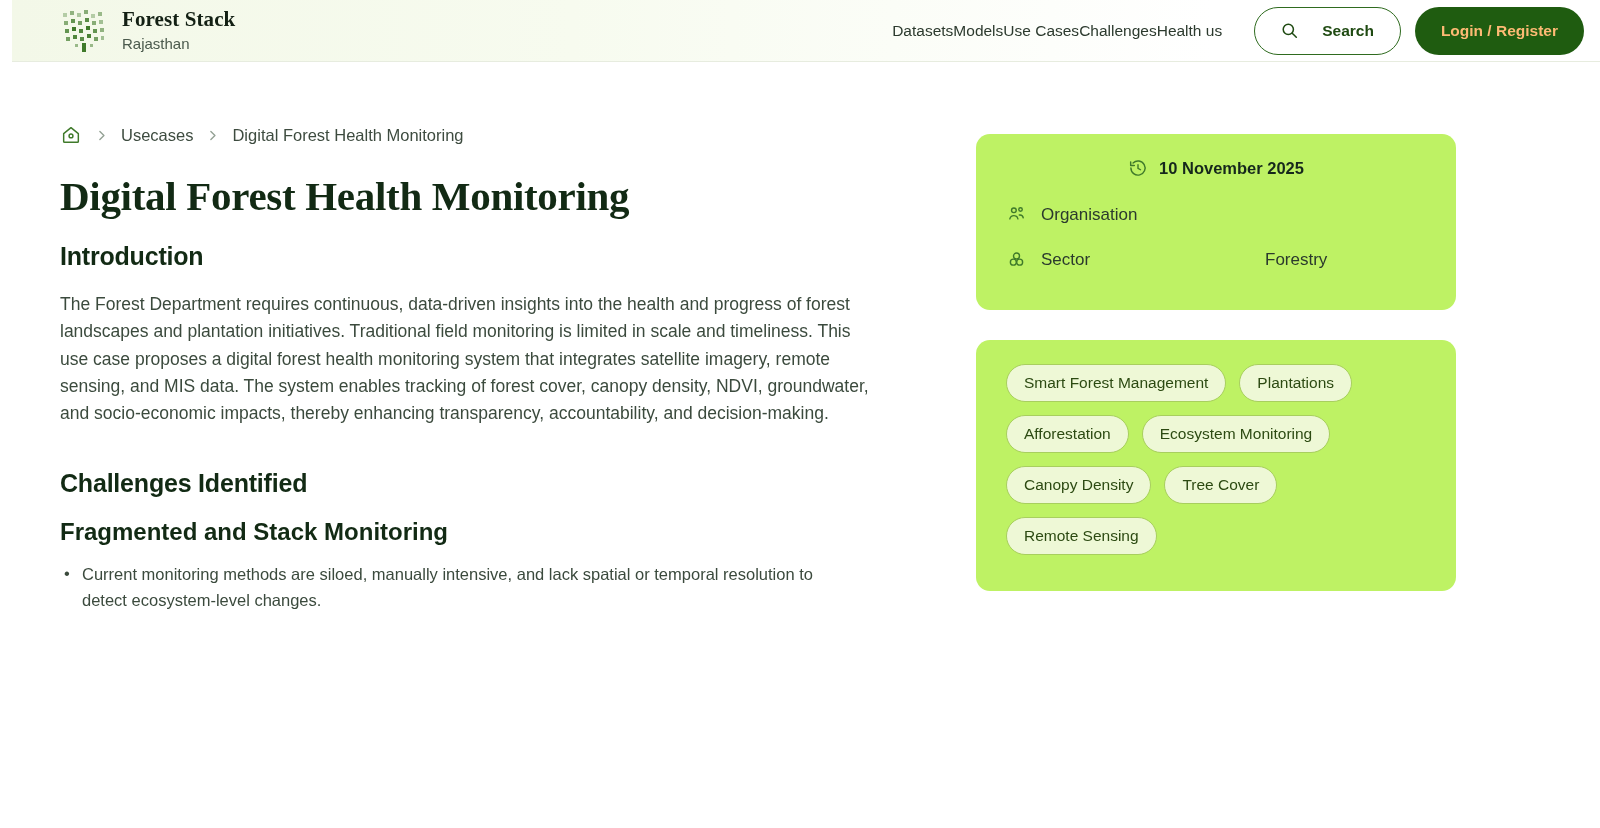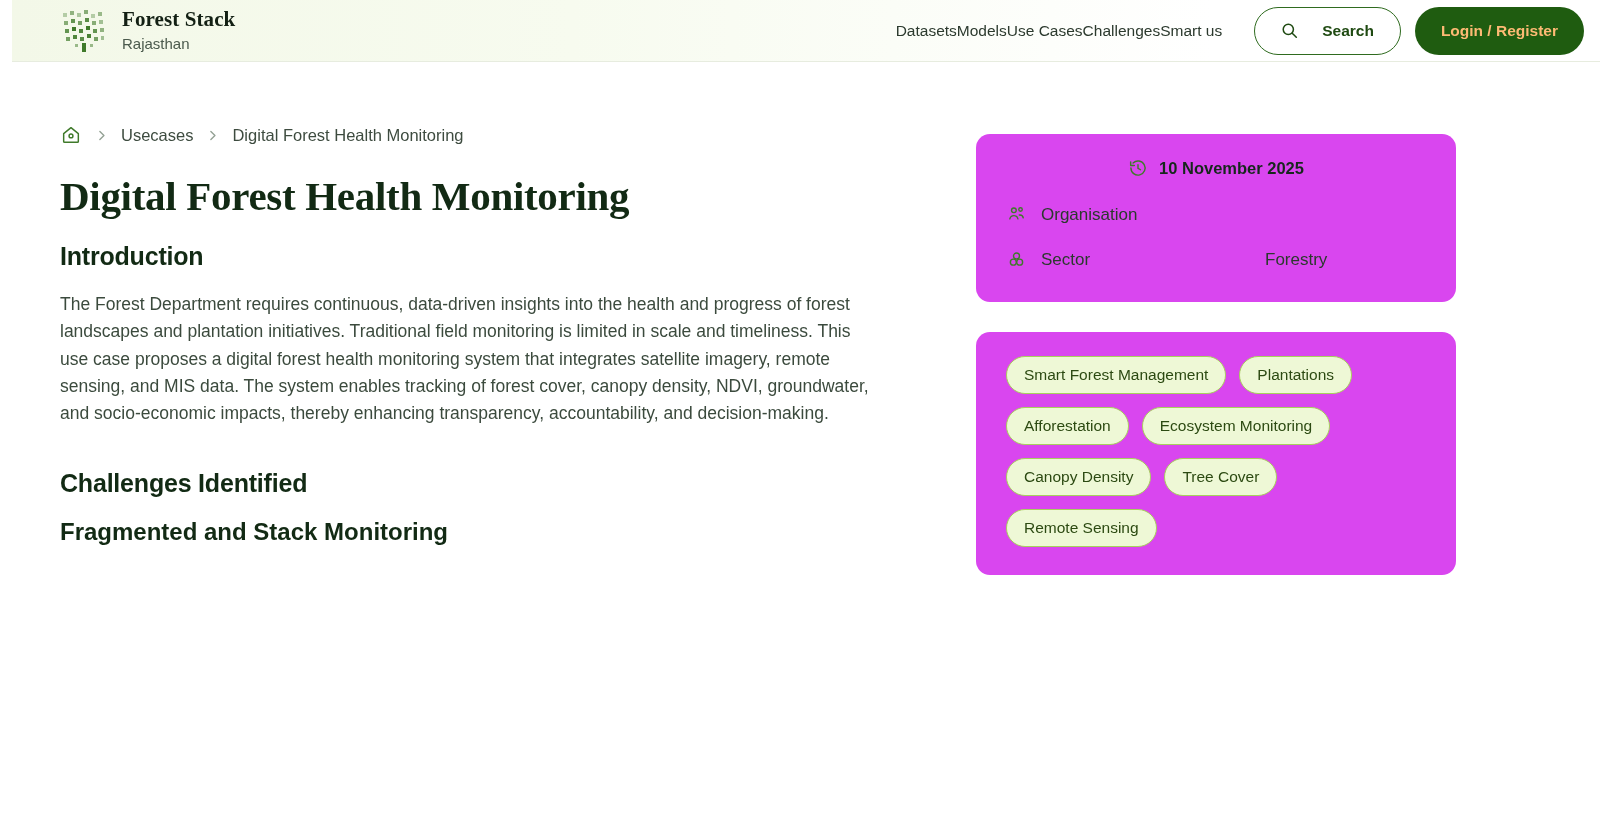--- a/index.html
+++ b/index.html
@@ -101,23 +101,23 @@
   ul.bullets li {
     position: relative; padding-left: 18px;
     font-size: 16.5px; line-height: 1.56; color: #3b4a3d; max-width: 760px;
   }
   ul.bullets li::before {
     content: "•"; position: absolute; left: 0; top: -1px; color: #3b4a3d;
   }
 
   
   .card {
-    background: #d946ef;
+    background: #bef264;
     border-radius: 14px;
-    padding: 24px 30px 28px 30px;
+    padding: 24px 30px 36px 30px;
     margin-bottom: 30px;
   }
   .meta-date {
     display: flex; align-items: center; justify-content: center; gap: 11px;
     font-size: 16.5px; font-weight: bold; color: #16281c;
     margin-bottom: 26px;
   }
   .meta-row {
     display: flex; align-items: center; gap: 14px;
     font-size: 17px; color: #2b3a2d; margin-bottom: 24px;
@@ -180,21 +180,21 @@
       <span class="brand-title">Forest Stack</span>
       <span class="brand-sub">Rajasthan</span>
     </span>
   </div>
 
   <nav class="nav">
     <a class="nav-link">Datasets</a>
     <a class="nav-link">Models</a>
     <a class="nav-link">Use Cases</a>
     <a class="nav-link">Challenges</a>
-    <a class="nav-link">Smart us</a>
+    <a class="nav-link">Health us</a>
   </nav>
 
   <div class="header-actions">
     <button class="search-btn">
       <span>
         <svg width="17" height="17" viewBox="0 0 20 20" fill="none" stroke="#1f4a12" stroke-width="1.8">
           <circle cx="8.6" cy="8.6" r="6"></circle>
             <line x1="13.2" y1="13.2" x2="18" y2="18" stroke-linecap="round"></line>
         </svg>
       </span>
@@ -229,20 +229,23 @@
       <span class="crumb current">Digital Forest Health Monitoring</span>
     </div>
 
     <h1 class="title">Digital Forest Health Monitoring</h1>
 
     <h2 class="section">Introduction</h2>
     <p class="body">The Forest Department requires continuous, data-driven insights into the health and progress of forest landscapes and plantation initiatives. Traditional field monitoring is limited in scale and timeliness. This use case proposes a digital forest health monitoring system that integrates satellite imagery, remote sensing, and MIS data. The system enables tracking of forest cover, canopy density, NDVI, groundwater, and socio-economic impacts, thereby enhancing transparency, accountability, and decision-making.</p>
 
     <h2 class="section">Challenges Identified</h2>
     <h3 class="subsection">Fragmented and Stack Monitoring</h3>
+    <ul class="bullets">
+      <li>Current monitoring methods are siloed, manually intensive, and lack spatial or temporal resolution to detect ecosystem-level changes.</li>
+    </ul>
   </div>
 
   <div class="col-side">
 
     <div class="card">
       <div class="meta-date">
         <span>
           <svg width="20" height="20" viewBox="0 0 24 24" fill="none" stroke="#3f7a2a" stroke-width="1.7">
             <path d="M3.5 12 a8.5 8.5 0 1 0 2.6-6.1" stroke-linecap="round"></path>
             <path d="M3.2 4.6 V9 h4.4" stroke-linecap="round" stroke-linejoin="round"></path>

